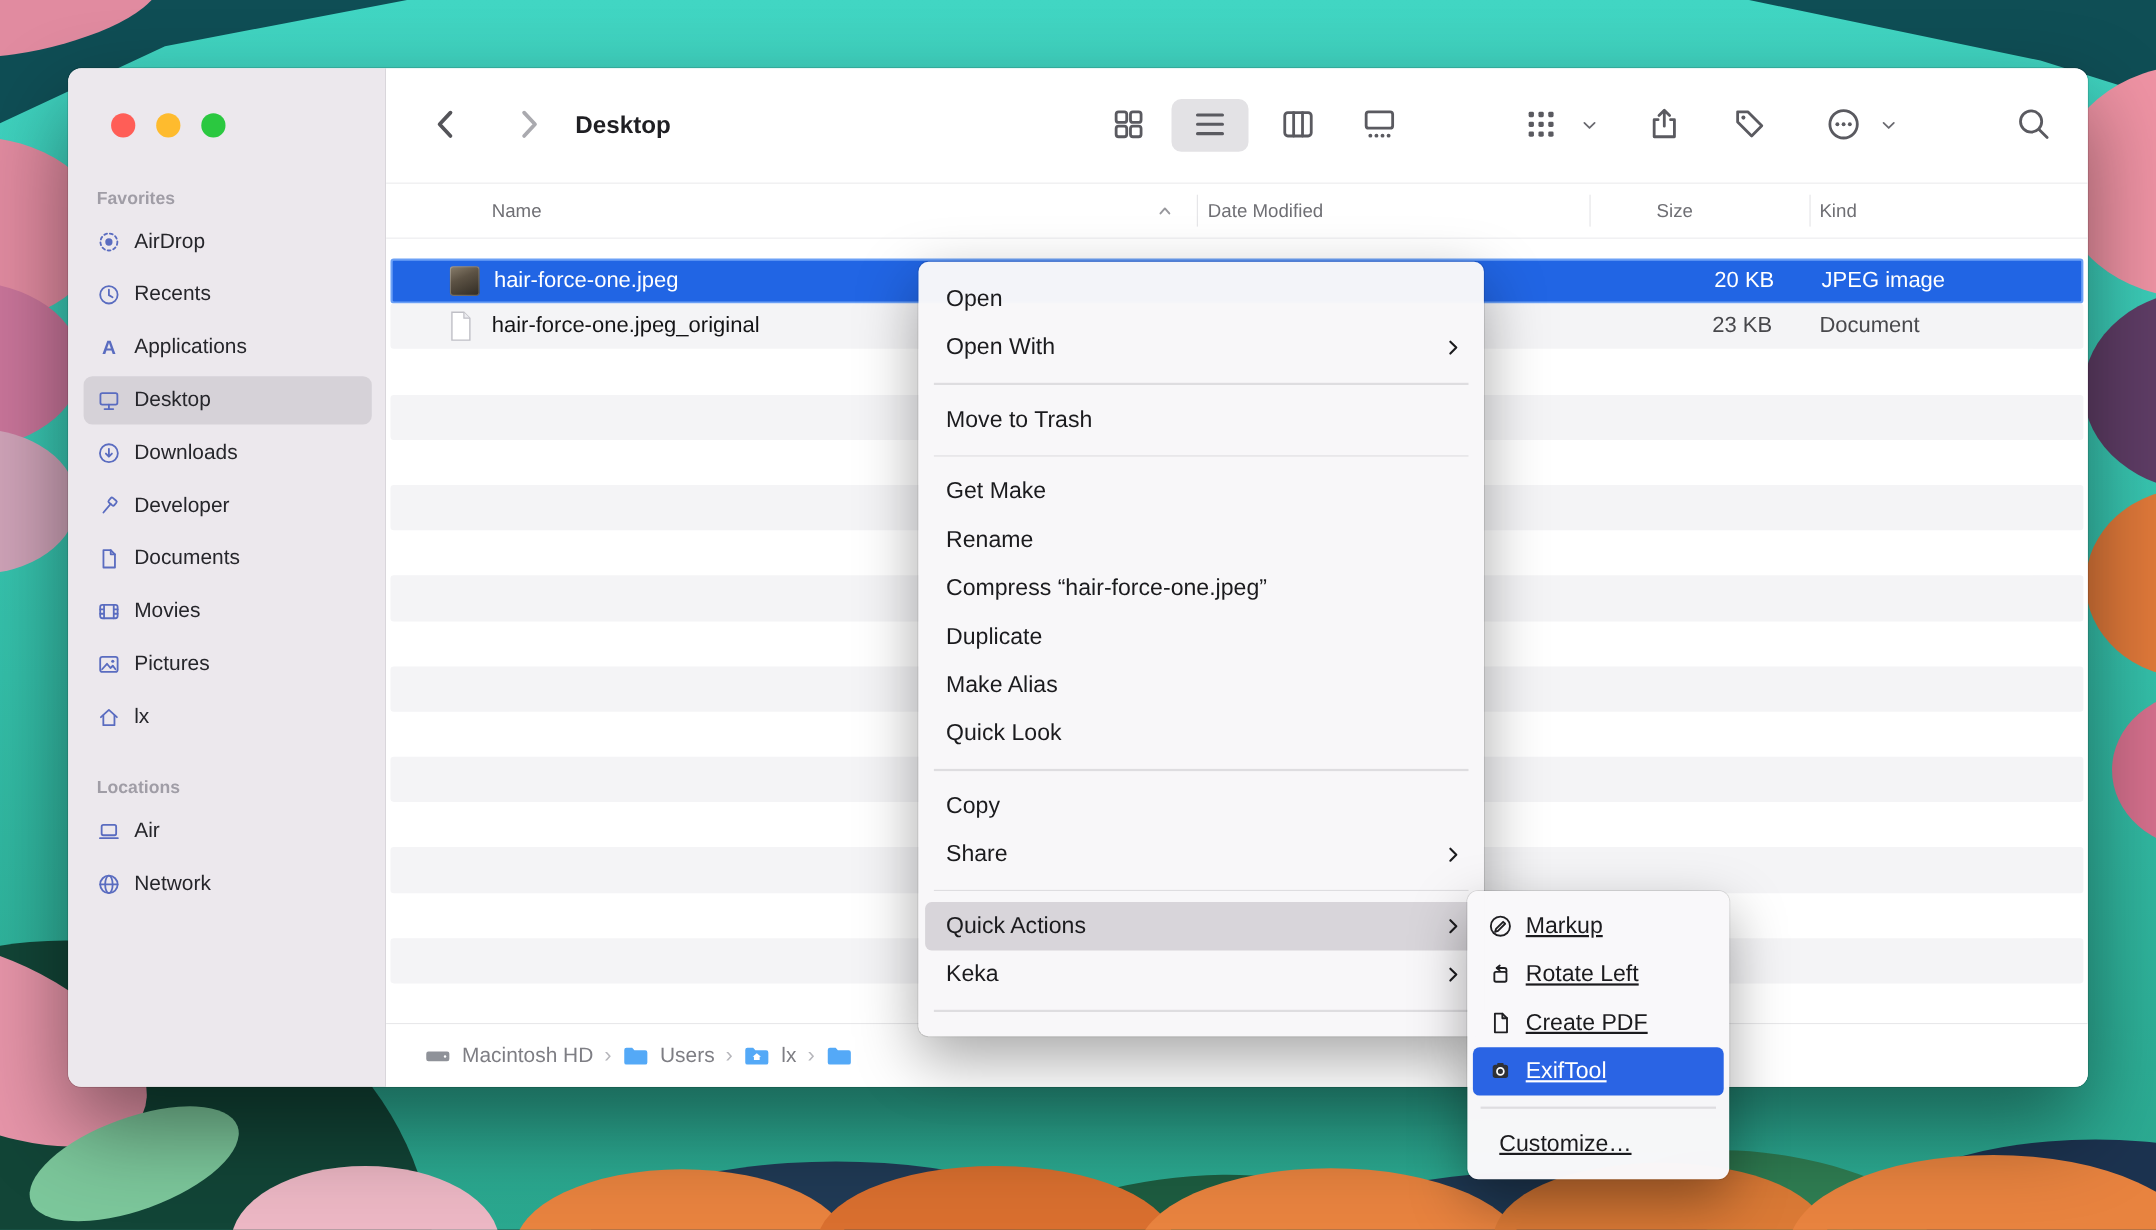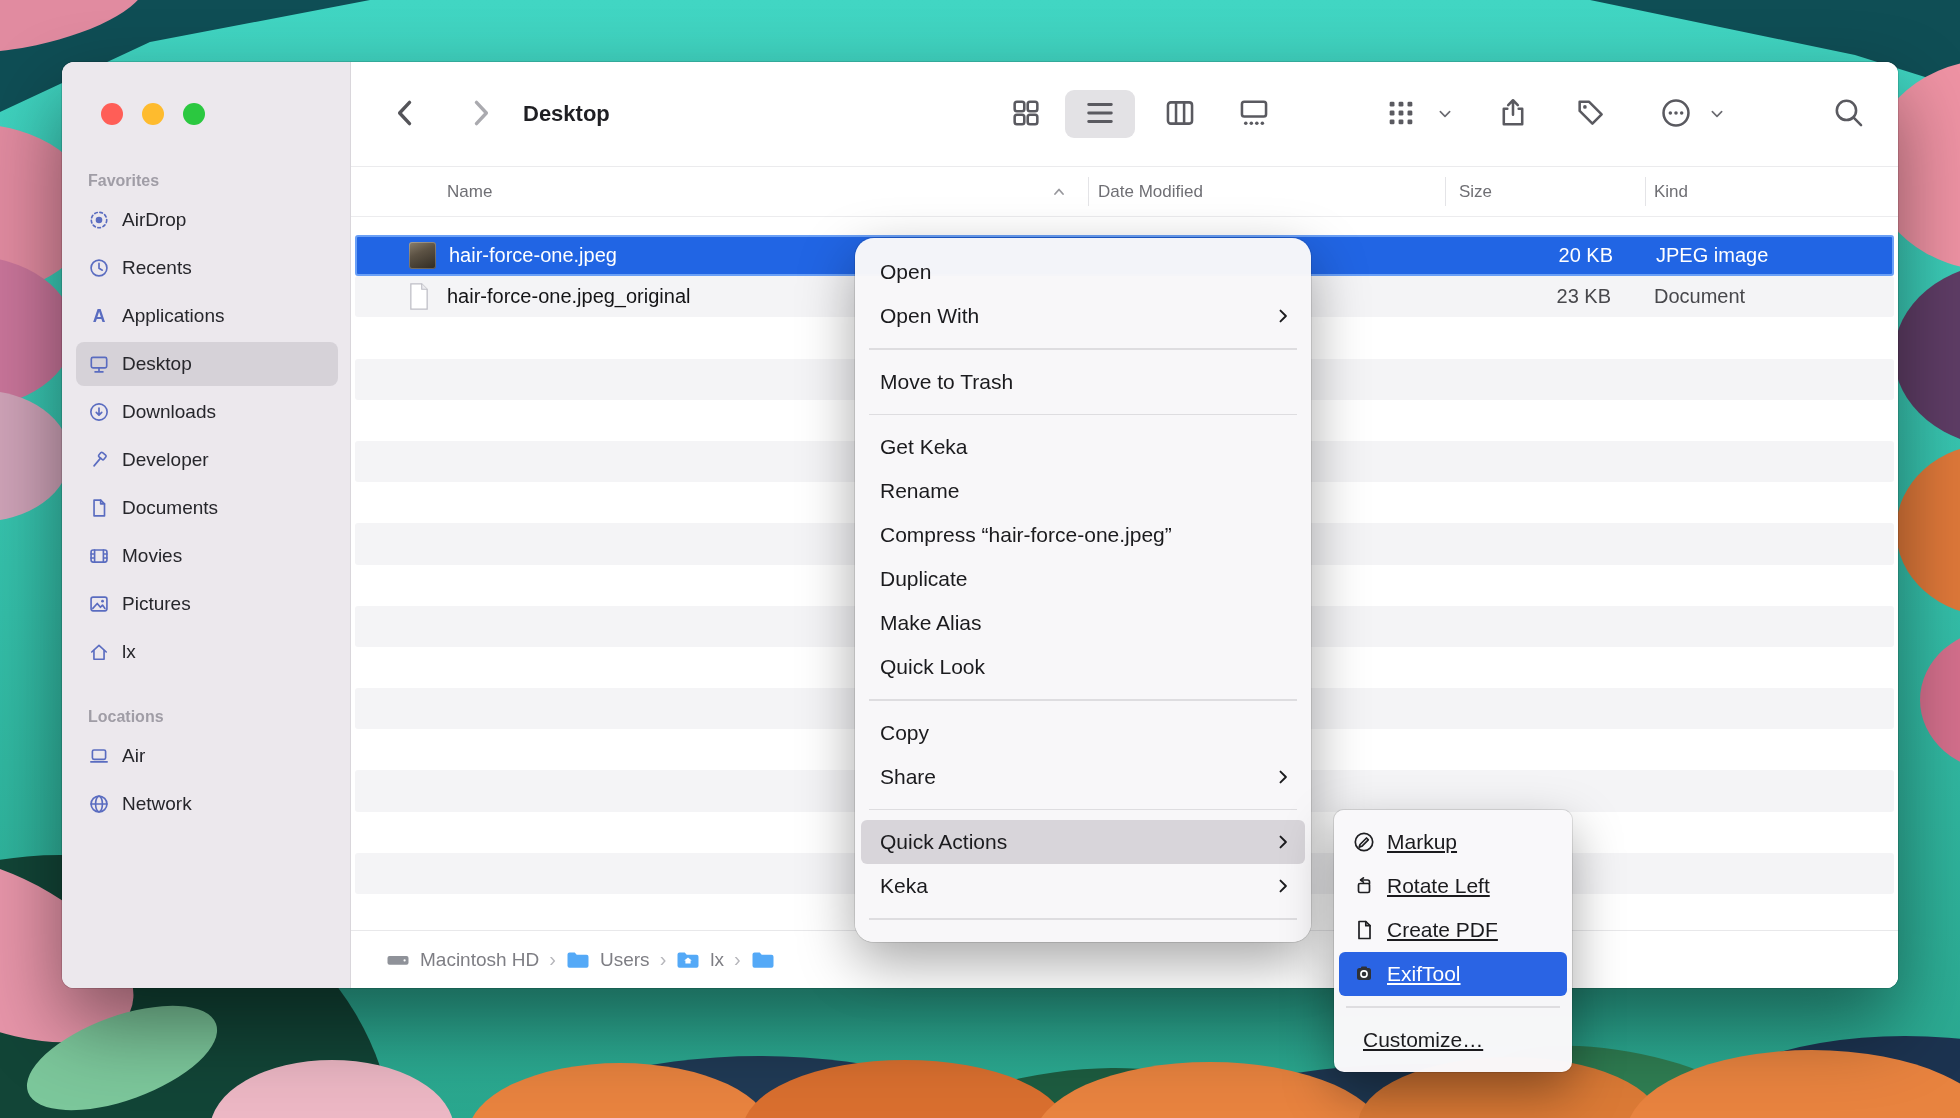--- a/index.html
+++ b/index.html
@@ -45,22 +45,22 @@
   .cell{position:absolute;top:0;bottom:0;display:flex;align-items:center;font-size:20px;color:#141416;}
   .row.sel .cell{color:#fff;font-weight:500;}
   .cell.c-muted{color:#48484c;}
   .thumb{width:27px;height:27px;border-radius:3px;background:linear-gradient(155deg,#8a7f6d 0%,#5c5244 40%,#2f2a22 100%);box-shadow:inset 0 0 0 1px rgba(255,255,255,.25);}
 
   
   .pathbar{height:57px;flex:none;border-top:1px solid #e8e8ea;background:#fff;display:flex;align-items:center;gap:10px;padding-left:35px;font-size:19px;color:#7e7e84;text-align:center;}
   .pb-sep{color:#b6b6bb;font-size:20px;}
 
   
-  .ctx-menu{position:absolute;left:835px;top:238px;width:456px;z-index:40;background:rgba(248,247,249,.98);
-    border-radius:19px;box-shadow:0 0 0 1px rgba(0,0,0,.1),0 20px 55px rgba(0,0,0,.35);padding:12px 0;box-sizing:border-box;margin-left:20px;}
+  .ctx-menu{position:absolute;left:835px;top:238px;width:514px;z-index:40;background:rgba(248,247,249,.98);
+    border-radius:9px;box-shadow:0 0 0 1px rgba(0,0,0,.1),0 20px 55px rgba(0,0,0,.35);padding:12px 0;box-sizing:border-box;}
   .ctx-item{height:44px;margin:0 6px;border-radius:6px;display:flex;align-items:center;padding:0 12px 0 19px;font-size:21px;color:#1b1b1e;}
   .ctx-item.hl-gray{background:#d8d5da;}
   .ctx-sep{height:1.5px;background:#dedde0;margin:10px 14px;}
   .chev-r{width:20px;height:20px;stroke:#1b1b1e;fill:none;stroke-width:2.3;stroke-linecap:round;stroke-linejoin:round;margin-left:auto;}
 
   
   .submenu{position:absolute;left:1334px;top:810px;width:238px;z-index:50;background:rgba(249,248,250,.99);
     border-radius:10px;box-shadow:0 0 0 1px rgba(0,0,0,.1),0 20px 50px rgba(0,0,0,.35);padding:10px 0;box-sizing:border-box;}
   .sub-item{height:44px;margin:0 5px;border-radius:6px;display:flex;align-items:center;gap:11px;padding:0 10px 0 13px;font-size:21px;color:#1b1b1e;text-decoration:underline;}
   .sub-item.hl-blue{background:#2a64e4;color:#fff;}
@@ -314,21 +314,21 @@
       <div class="lheader">
         <div class="hlabel" style="left:96px">Name</div>
         <div class="hlabel" style="left:700px">
           <svg width="16" height="16" viewBox="0 0 16 16" style="stroke:#98989d;fill:none;stroke-width:1.8;stroke-linecap:round;stroke-linejoin:round">
               <polyline points="4,10 8,5.5 12,10"></polyline>
             </svg>
         </div>
         <div class="hdivider" style="left:737px"></div>
         <div class="hlabel" style="left:747px">Date Modified</div>
         <div class="hdivider" style="left:1094px"></div>
-        <div class="hlabel" style="left:1108px">Size</div>
+        <div class="hlabel" style="left:1155px">Size</div>
         <div class="hdivider" style="left:1294px"></div>
         <div class="hlabel" style="left:1303px">Kind</div>
       </div>
 
       <div class="rows">
         <div class="row sel">
           <div class="cell" style="left:52px">
               <div class="thumb"></div>
             </div>
           <div class="cell" style="left:92px">hair-force-one.jpeg</div>
@@ -397,21 +397,21 @@
       <svg class="chev-r" viewBox="0 0 24 24">
           <polyline points="9,5.5 15.5,12 9,18.5"></polyline>
         </svg>
       </div>
     <div class="ctx-sep"></div>
     <div class="ctx-item">
         <span>Move to Trash</span>
       </div>
     <div class="ctx-sep"></div>
     <div class="ctx-item">
-        <span>Get Keka</span>
+        <span>Get Make</span>
       </div>
     <div class="ctx-item">
         <span>Rename</span>
       </div>
     <div class="ctx-item">
         <span>Compress “hair-force-one.jpeg”</span>
       </div>
     <div class="ctx-item">
         <span>Duplicate</span>
       </div>

